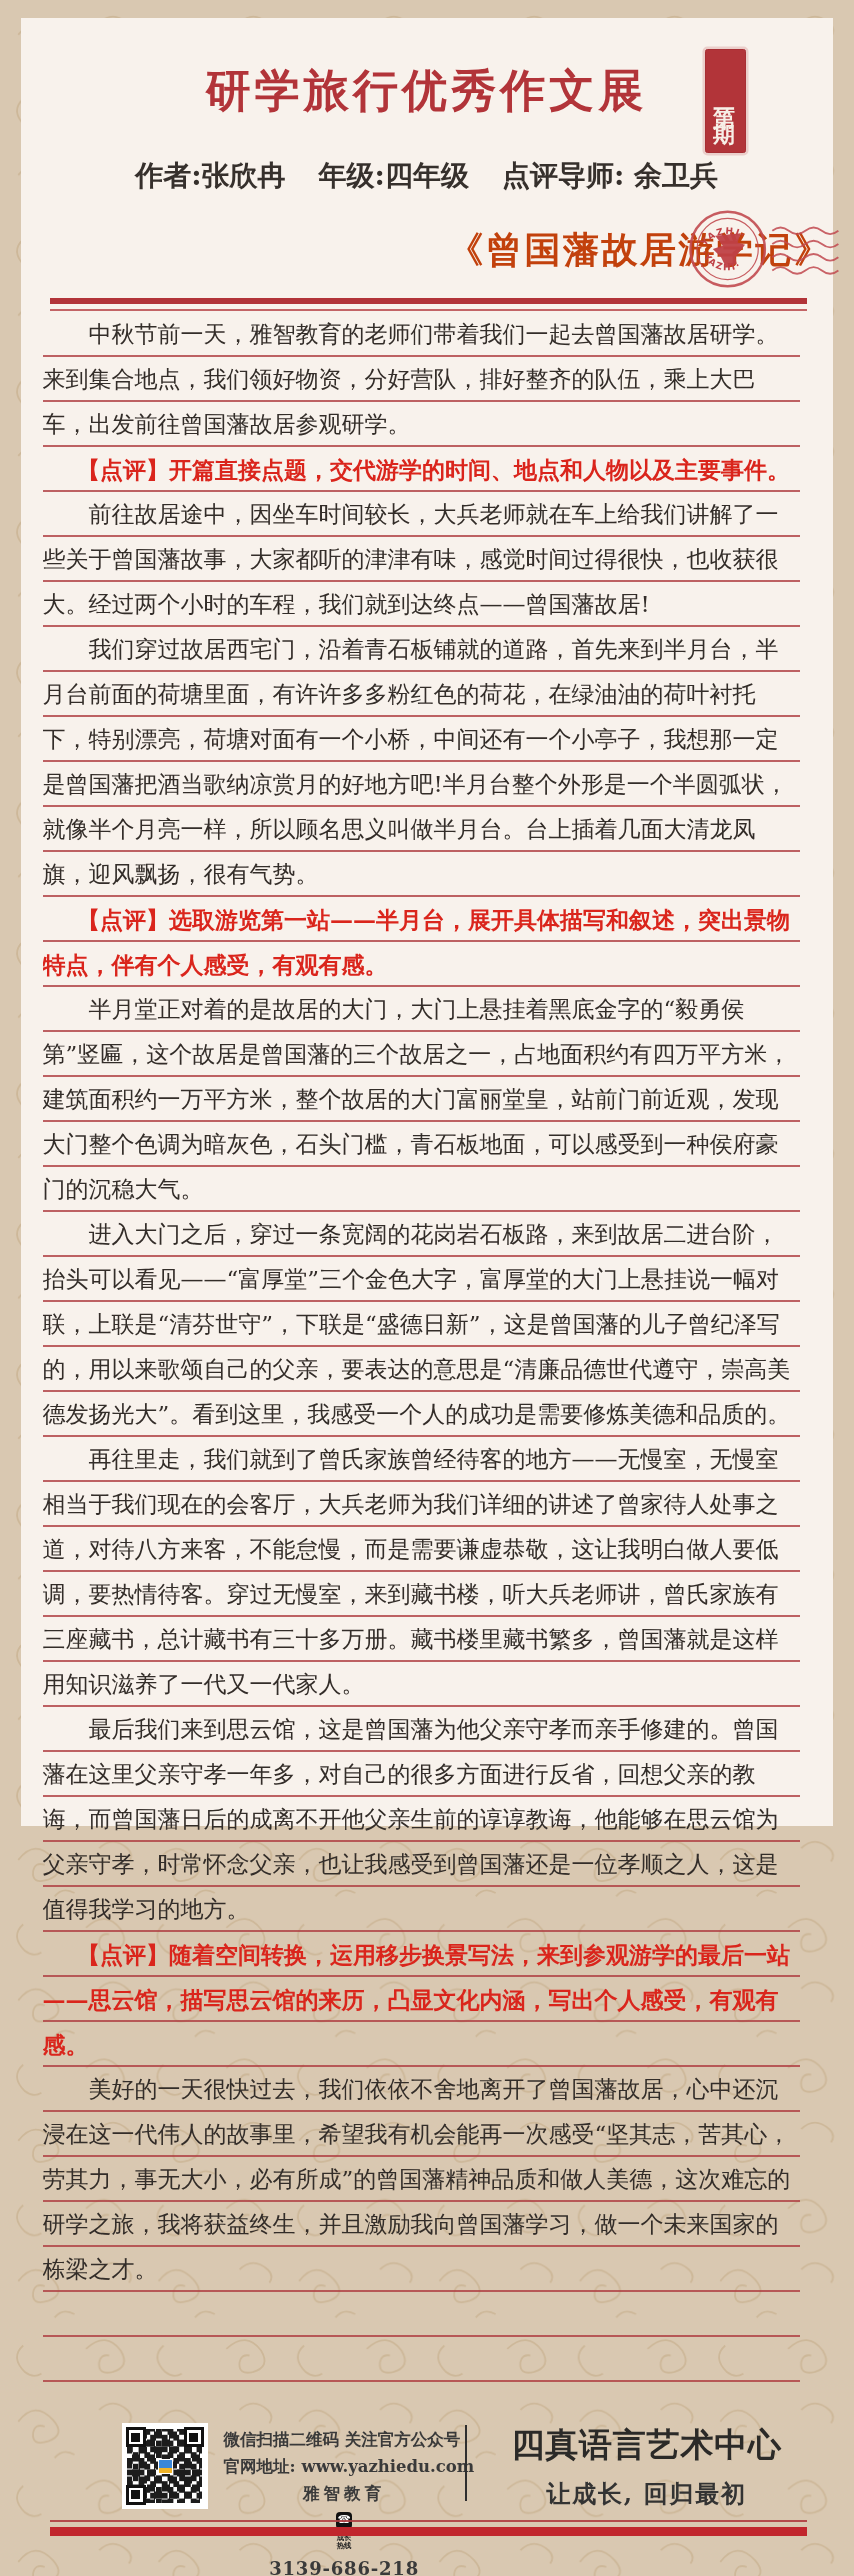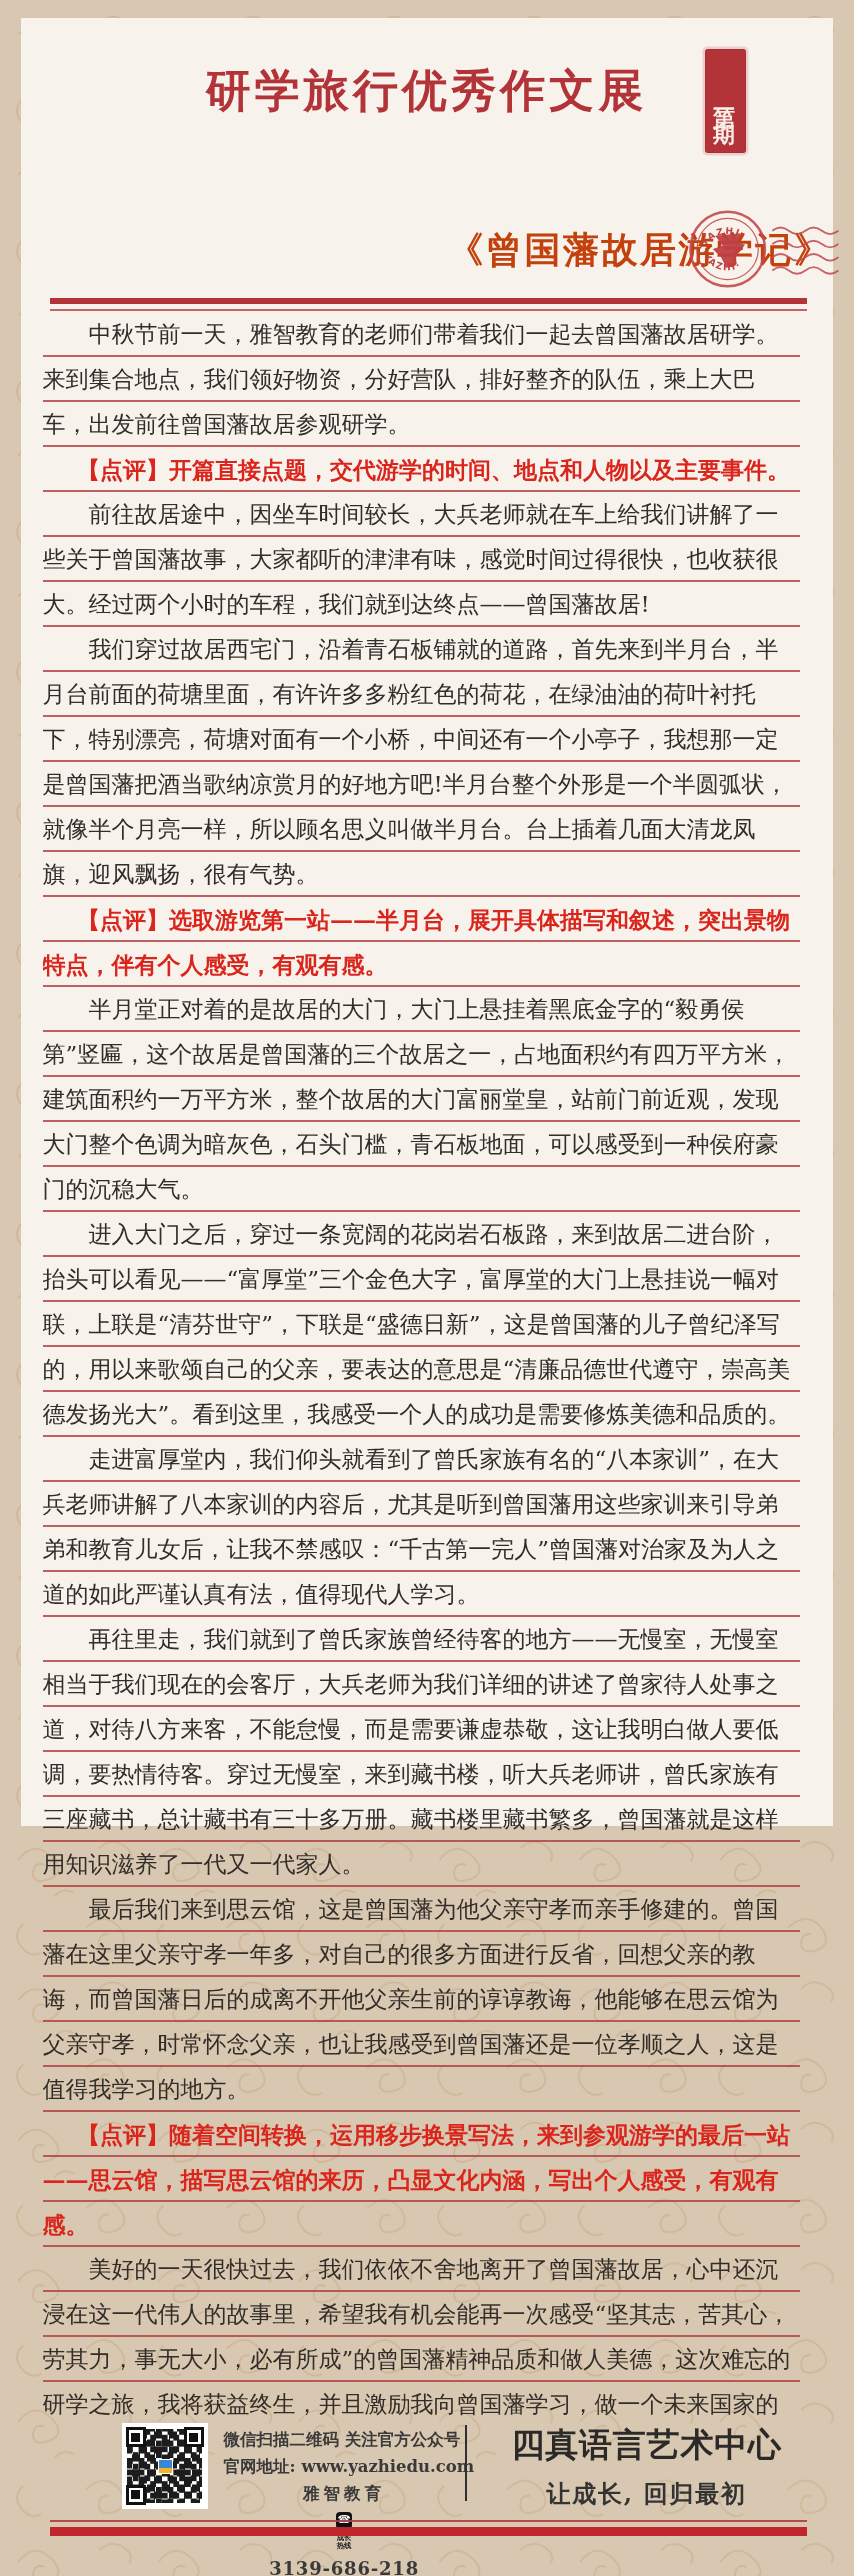--- a/index.html
+++ b/index.html
@@ -113,20 +113,25 @@
 </svg>
 
 <div class="card">
 
   <div class="main-title">研学旅行优秀作文展</div>
 
   <div class="issue-stamp">
     <span>第一期</span>
   </div>
 
+  <div class="meta-row">
+    <span>作者:张欣冉</span>
+    <span>年级:四年级</span>
+    <span>点评导师: 余卫兵</span>
+  </div>
 
   <div class="essay-title">《曾国藩故居游学记》</div>
 
   <svg class="postmark" width="157" height="86" viewBox="0 0 190 104">
     <defs>
       <path id="arcT" d="M 16 60 A 33 33 0 0 1 80 58"></path>
       <path id="arcB" d="M 14 50 A 35 35 0 0 0 82 52"></path>
     </defs>
     <circle cx="48" cy="52" r="45" fill="none" stroke="#c14a50" stroke-width="3" opacity="0.9"></circle>
     <circle cx="48" cy="52" r="37" fill="none" stroke="#c14a50" stroke-width="1.4" opacity="0.9"></circle>
@@ -149,21 +154,20 @@
   <div class="hr-thin"></div>
 
   <div class="essay-body">
     <p class="body">中秋节前一天，雅智教育的老师们带着我们一起去曾国藩故居研学。来到集合地点，我们领好物资，分好营队，排好整齐的队伍，乘上大巴车，出发前往曾国藩故居参观研学。</p>
     <p class="comment">【点评】开篇直接点题，交代游学的时间、地点和人物以及主要事件。</p>
     <p class="body">前往故居途中，因坐车时间较长，大兵老师就在车上给我们讲解了一些关于曾国藩故事，大家都听的津津有味，感觉时间过得很快，也收获很大。经过两个小时的车程，我们就到达终点——曾国藩故居!</p>
     <p class="body">我们穿过故居西宅门，沿着青石板铺就的道路，首先来到半月台，半月台前面的荷塘里面，有许许多多粉红色的荷花，在绿油油的荷叶衬托下，特别漂亮，荷塘对面有一个小桥，中间还有一个小亭子，我想那一定是曾国藩把酒当歌纳凉赏月的好地方吧!半月台整个外形是一个半圆弧状，就像半个月亮一样，所以顾名思义叫做半月台。台上插着几面大清龙凤旗，迎风飘扬，很有气势。</p>
     <p class="comment">【点评】选取游览第一站——半月台，展开具体描写和叙述，突出景物特点，伴有个人感受，有观有感。</p>
     <p class="body">半月堂正对着的是故居的大门，大门上悬挂着黑底金字的“毅勇侯第”竖匾，这个故居是曾国藩的三个故居之一，占地面积约有四万平方米，建筑面积约一万平方米，整个故居的大门富丽堂皇，站前门前近观，发现大门整个色调为暗灰色，石头门槛，青石板地面，可以感受到一种侯府豪门的沉稳大气。</p>
     <p class="body">进入大门之后，穿过一条宽阔的花岗岩石板路，来到故居二进台阶，抬头可以看见——“富厚堂”三个金色大字，富厚堂的大门上悬挂说一幅对联，上联是“清芬世守”，下联是“盛德日新”，这是曾国藩的儿子曾纪泽写的，用以来歌颂自己的父亲，要表达的意思是“清廉品德世代遵守，崇高美德发扬光大”。看到这里，我感受一个人的成功是需要修炼美德和品质的。</p>
-    <p class="body">走进富厚堂内，我们仰头就看到了曾氏家族有名的“八本家训”，在大兵老师讲解了八本家训的内容后，尤其是听到曾国藩用这些家训来引导弟弟和教育儿女后，让我不禁感叹：“千古第一完人”曾国藩对治家及为人之道的如此严谨认真有法，值得现代人学习。</p>
     <p class="body">再往里走，我们就到了曾氏家族曾经待客的地方——无慢室，无慢室相当于我们现在的会客厅，大兵老师为我们详细的讲述了曾家待人处事之道，对待八方来客，不能怠慢，而是需要谦虚恭敬，这让我明白做人要低调，要热情待客。穿过无慢室，来到藏书楼，听大兵老师讲，曾氏家族有三座藏书，总计藏书有三十多万册。藏书楼里藏书繁多，曾国藩就是这样用知识滋养了一代又一代家人。</p>
     <p class="body">最后我们来到思云馆，这是曾国藩为他父亲守孝而亲手修建的。曾国藩在这里父亲守孝一年多，对自己的很多方面进行反省，回想父亲的教诲，而曾国藩日后的成离不开他父亲生前的谆谆教诲，他能够在思云馆为父亲守孝，时常怀念父亲，也让我感受到曾国藩还是一位孝顺之人，这是值得我学习的地方。</p>
     <p class="comment">【点评】随着空间转换，运用移步换景写法，来到参观游学的最后一站——思云馆，描写思云馆的来历，凸显文化内涵，写出个人感受，有观有感。</p>
     <p class="body">美好的一天很快过去，我们依依不舍地离开了曾国藩故居，心中还沉浸在这一代伟人的故事里，希望我有机会能再一次感受“坚其志，苦其心，劳其力，事无大小，必有所成”的曾国藩精神品质和做人美德，这次难忘的研学之旅，我将获益终生，并且激励我向曾国藩学习，做一个未来国家的栋梁之才。</p>
 
   </div>
 
   <div class="qr">
     <div class="qr-modules"></div>
     <div class="qr-finder qr-f-tl">

